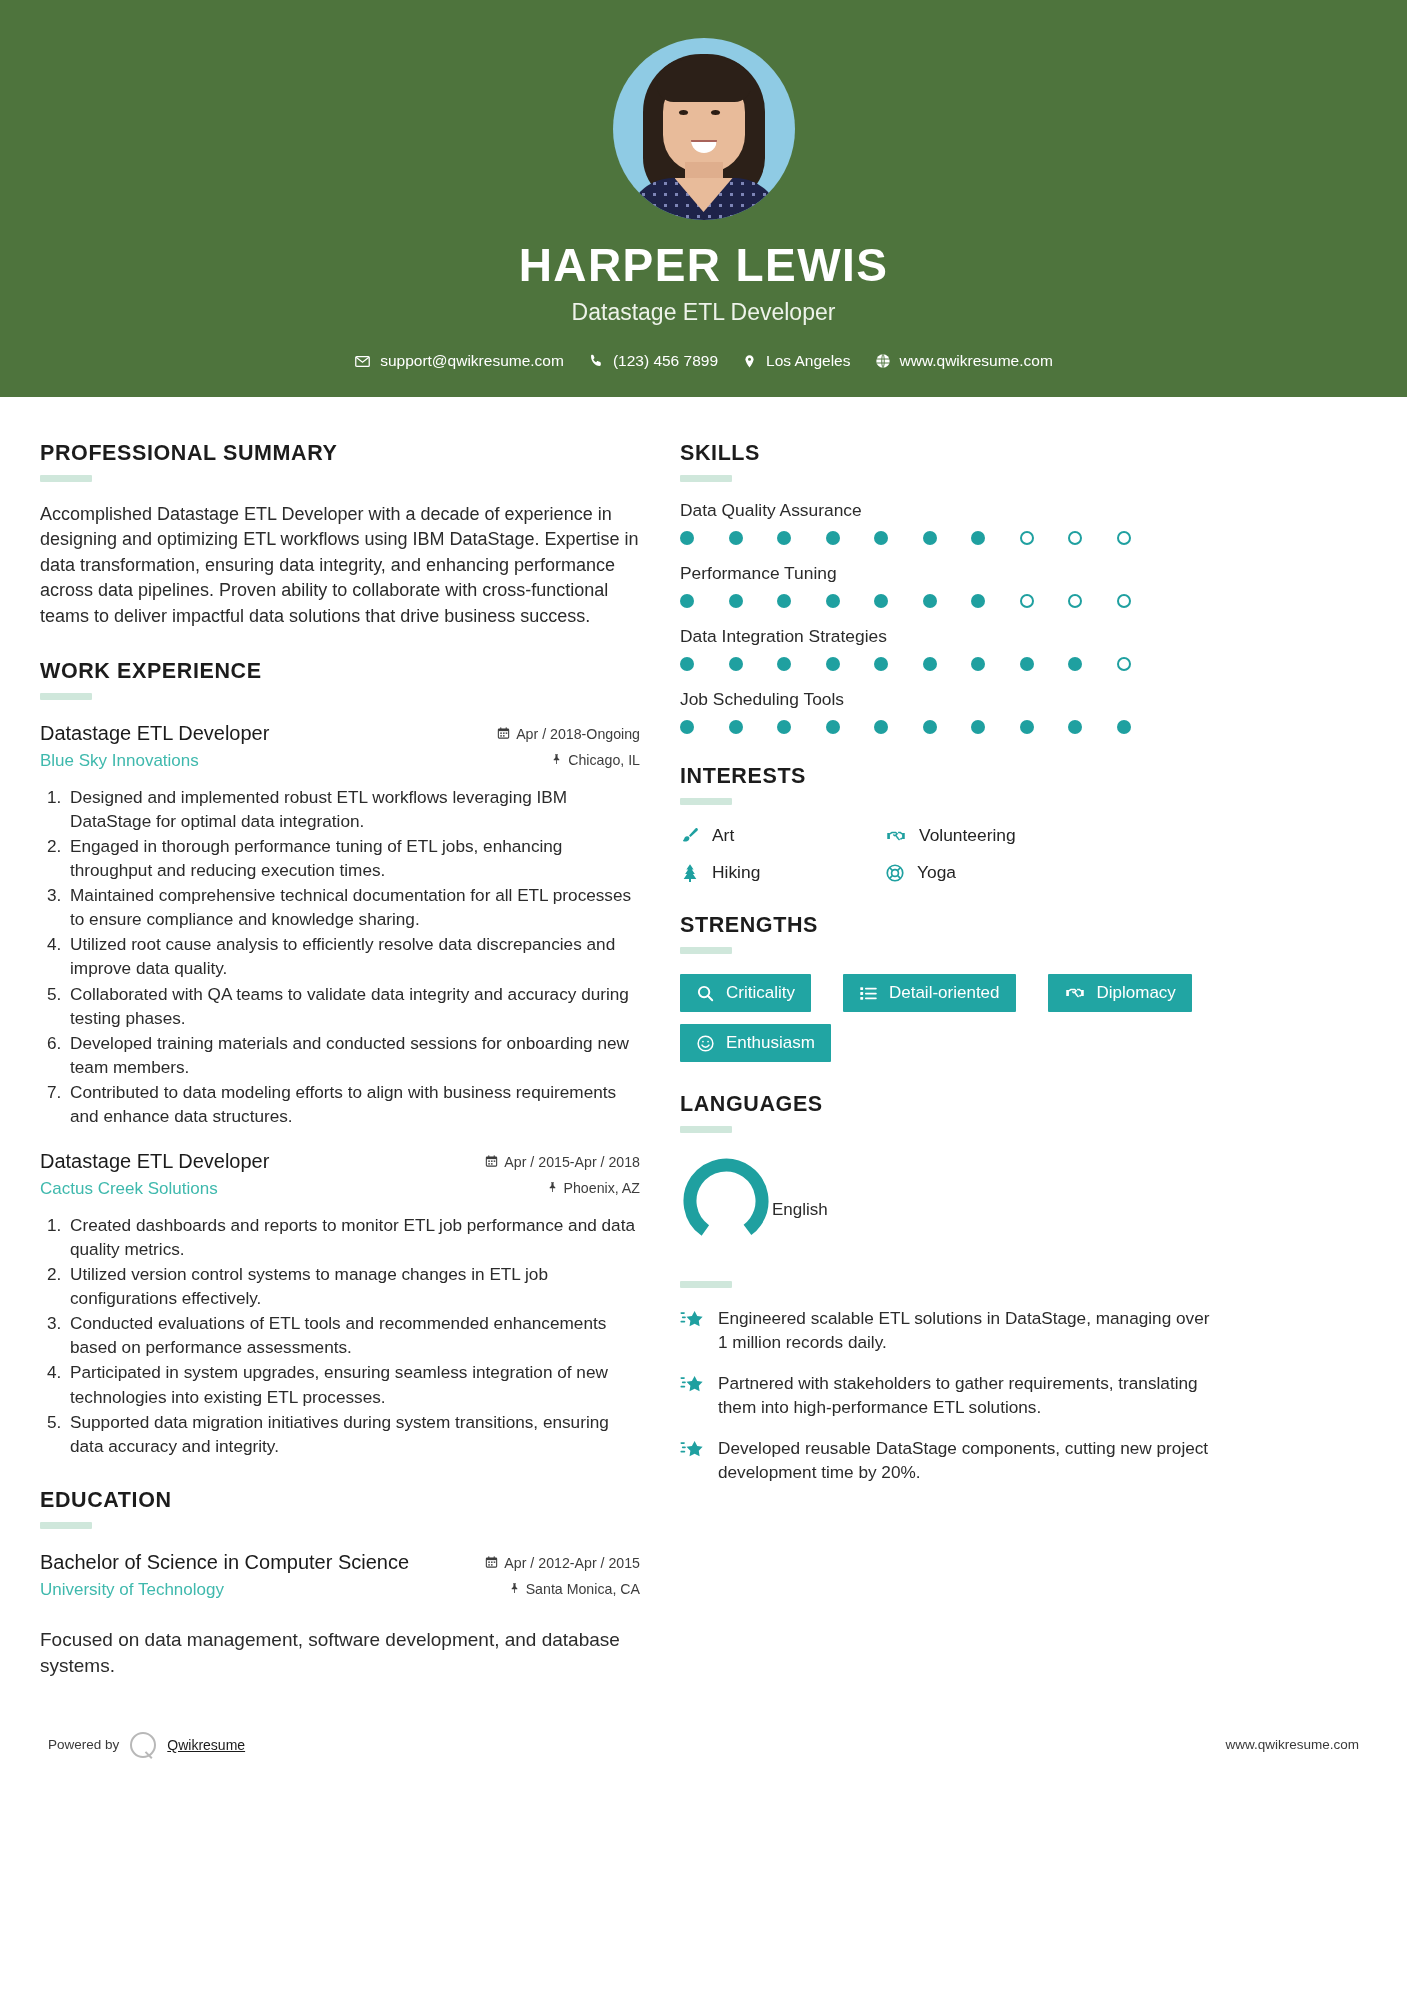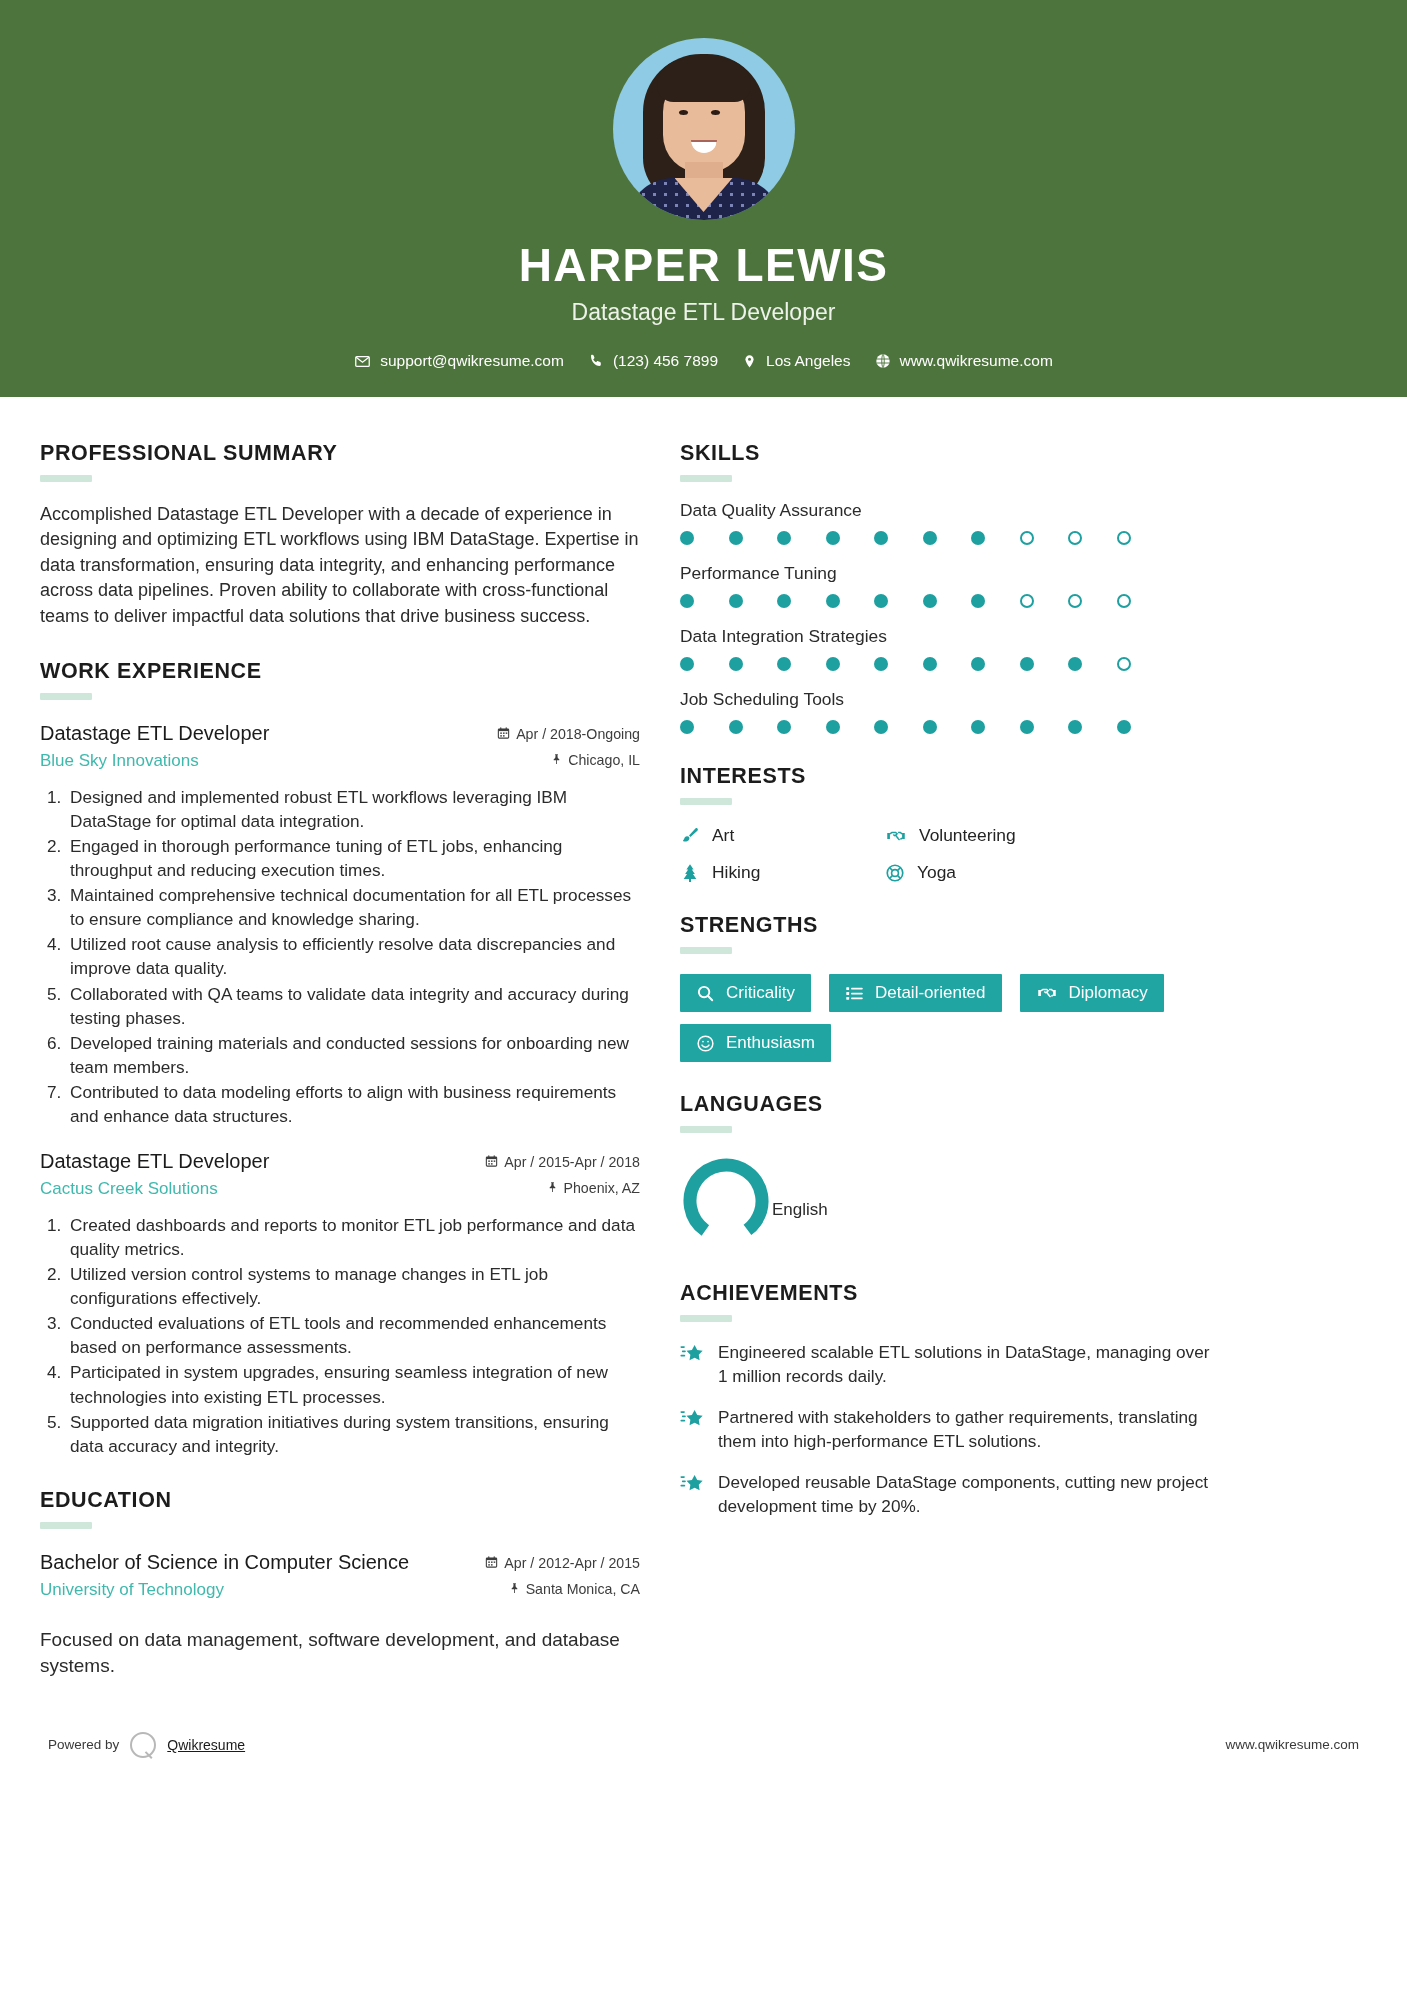--- a/index.html
+++ b/index.html
@@ -222,21 +222,21 @@
     gap: 12px;
     font-size: 17.4px;
     color: #242424;
   }
   .interest svg { display: block; flex: none; }
 
   .strength-wrap {
     margin-top: 20px;
     display: flex;
     flex-wrap: wrap;
-    gap: 12px 18px;
+    gap: 12px 32px;
   }
   .strength {
     background: #21A5A3;
     color: #ffffff;
     font-size: 17px;
     padding: 9px 16px;
     display: flex;
     align-items: center;
     gap: 11px;
     border-radius: 1px;
@@ -669,21 +669,20 @@
       <svg width="92" height="92" viewBox="0 0 92 92">
         <circle cx="46" cy="46" r="36" fill="none" stroke="#1FA0A0" stroke-width="13" stroke-dasharray="180.95573684677208 45.23893421169302" transform="rotate(125 46 46)"></circle>
       </svg>
     </span>
     <span class="lang-label">English</span>
           </div>
         </div>
     </div>
 
     <div class="sec">
-      <div class="sec-title">ACHIEVEMENTS</div>
       <div class="sec-rule"></div>
       <div class="ach-list" id="ach-list">
           <div class="ach">
     <span>
               <svg width="24" height="22" viewBox="0 0 28 24" fill="#1FA0A0">
                 <path d="M17 1.6l3.1 5.6 6.3 1-4.5 4.6 1 6.4-5.9-2.9-5.9 2.9 1-6.4L7.6 8.2l6.3-1z"></path>
                 <rect x="0.5" y="3" width="5.2" height="1.9" rx=".95"></rect>
                 <rect x="2.2" y="8" width="4.6" height="1.9" rx=".95"></rect>
                 <rect x="0.5" y="13" width="5.6" height="1.9" rx=".95"></rect>
               </svg>

